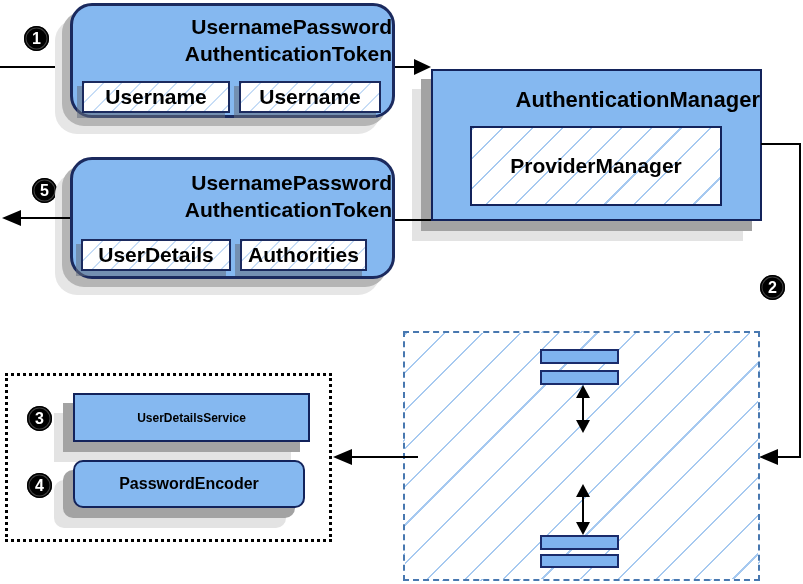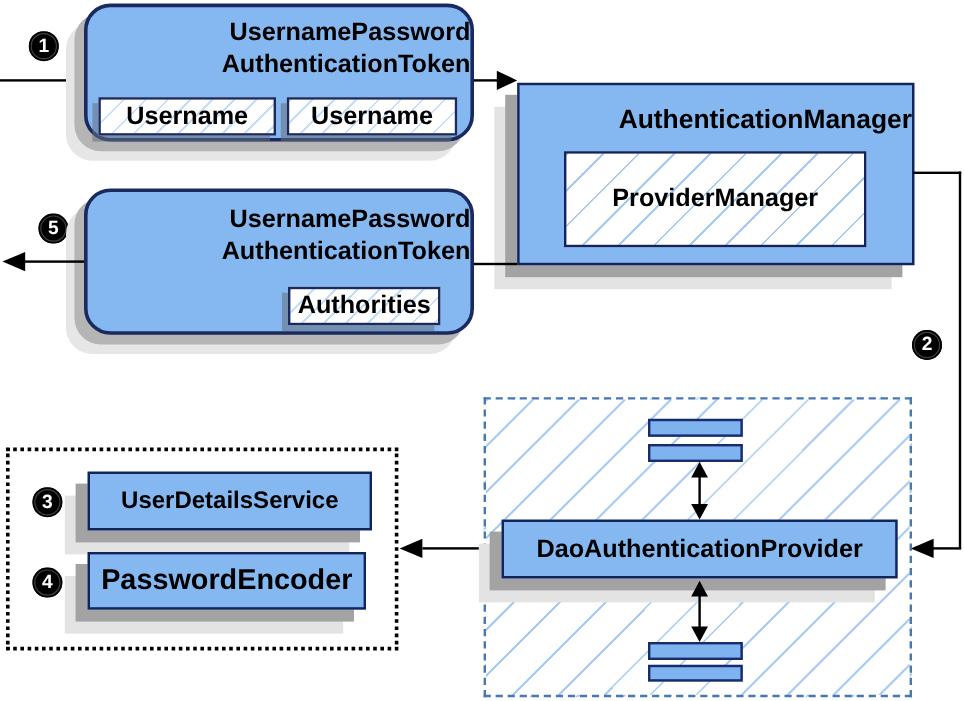--- a/index.html
+++ b/index.html
@@ -77,46 +77,46 @@
   <div class="tri tri-left" style="left:759px;top:449px;"></div>
   <span class="badge" style="left:760px;top:275px;">2</span>
 
   <span class="badge" style="left:32px;top:178px;">5</span>
   <div class="hline" style="left:390px;top:219px;width:41px;"></div>
   <div class="abs blue-box rounded" style="left:70px;top:157px;width:325px;height:122px;">
     <div class="node-title" style="font-size:21px;padding-top:9px;">
       <div>UsernamePassword</div>
       <div>AuthenticationToken</div>
     </div>
+    <div class="abs field hatch-sm" style="left:8px;top:79px;width:150px;height:32px;">UserDetails</div>
     <div class="abs field hatch-sm" style="left:167px;top:79px;width:127px;height:32px;">Authorities</div>
   </div>
   <div class="hline" style="left:19px;top:217px;width:51px;"></div>
   <div class="tri tri-left" style="left:2px;top:210px;"></div>
 
 
   <div class="abs dashed-container hatch-lg" style="left:403px;top:331px;width:357px;height:250px;"></div>
 
   <div class="abs bar" style="left:540px;top:349px;width:79px;height:15px;"></div>
   <div class="abs bar" style="left:540px;top:370px;width:79px;height:15px;"></div>
 
   <div class="vline" style="left:582px;top:396px;height:26px;"></div>
   <div class="tri tri-up" style="left:576px;top:385px;"></div>
   <div class="tri tri-down" style="left:576px;top:420px;"></div>
 
   <div class="hline" style="left:352px;top:456px;width:66px;"></div>
   <div class="tri tri-left" style="left:333px;top:449px;"></div>
 
-  <div class="abs blue-box sq-shadow flex-center" style="left:418px;top:433px;width:330px;height:49px;font-weight:bold;font-size:21px;">DaoAuthenticationProvider</div>
 
   <div class="vline" style="left:582px;top:495px;height:28px;"></div>
   <div class="tri tri-up" style="left:576px;top:484px;"></div>
   <div class="tri tri-down" style="left:576px;top:522px;"></div>
 
   <div class="abs bar" style="left:540px;top:535px;width:79px;height:15px;"></div>
   <div class="abs bar" style="left:540px;top:554px;width:79px;height:14px;"></div>
 
   <div class="abs dotted-container" style="left:5px;top:373px;width:327px;height:169px;"></div>
   <span class="badge" style="left:27px;top:406px;">3</span>
   <span class="badge" style="left:27px;top:473px;">4</span>
-  <div class="abs blue-box sq-shadow flex-center" style="left:73px;top:393px;width:237px;height:49px;font-weight:bold;font-size:20px;">UserDetailsService</div>
-  <div class="abs blue-box sq-shadow flex-center" style="left:73px;top:460px;width:232px;height:48px;font-weight:bold;font-size:24px;">PasswordEncoder</div>
+  <div class="abs blue-box sq-shadow flex-center" style="left:73px;top:393px;width:237px;height:49px;font-weight:bold;font-size:12px;">UserDetailsService</div>
+  <div class="abs blue-box sq-shadow flex-center" style="left:73px;top:460px;width:232px;height:48px;font-weight:bold;font-size:16px;border-radius:10px;">PasswordEncoder</div>
 
 </div>
 
 </body></html>

